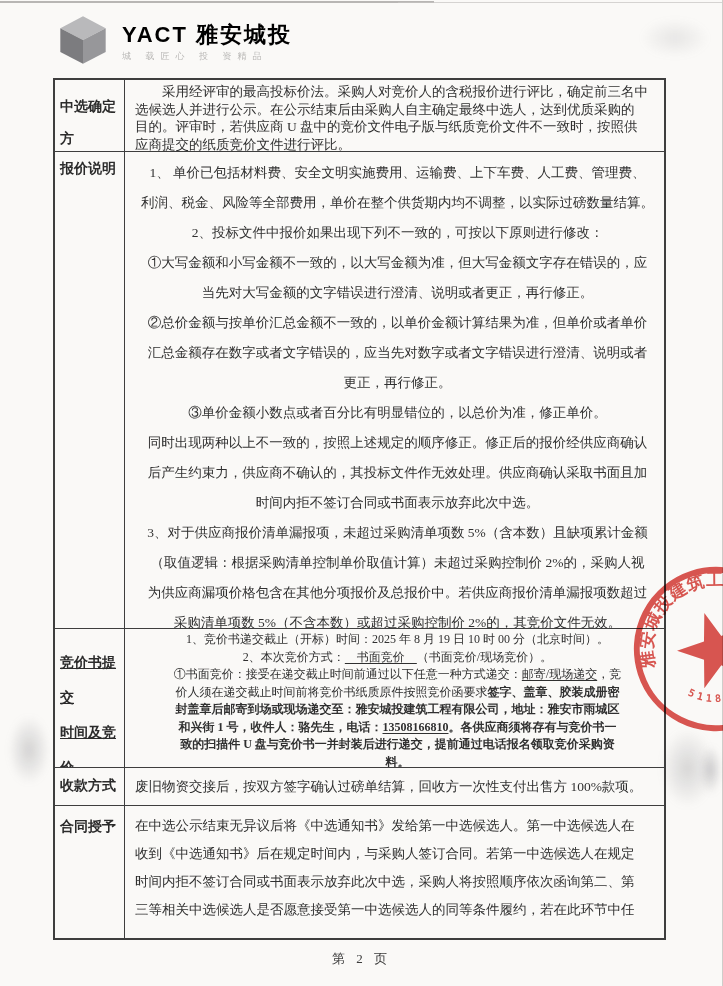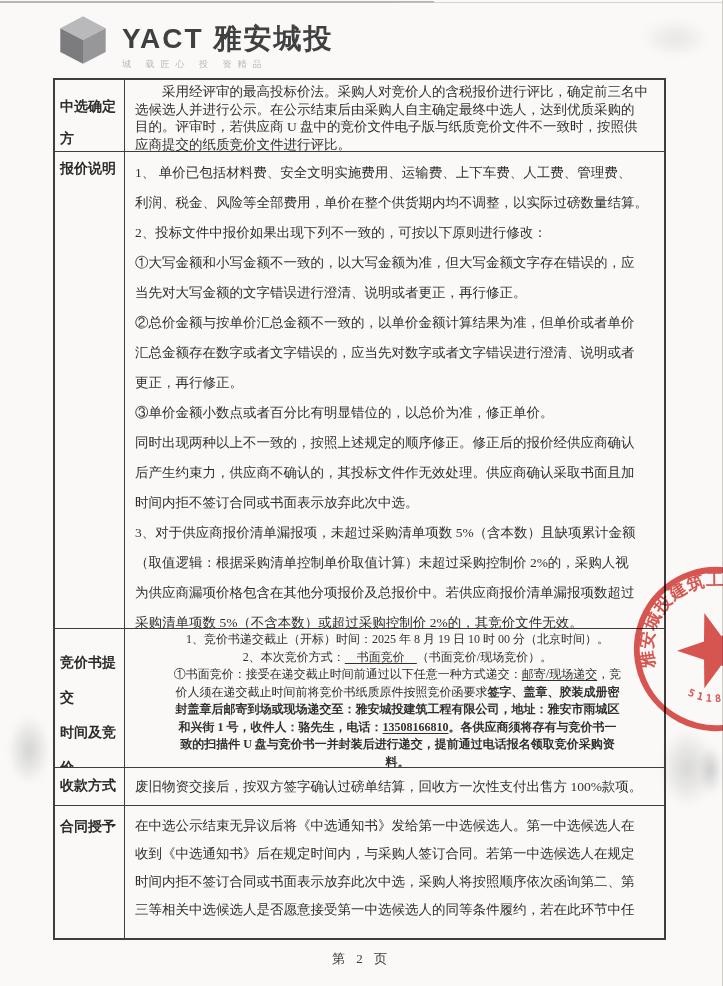--- a/index.html
+++ b/index.html
@@ -16,21 +16,21 @@
   .smudge{position:absolute;border-radius:50%;filter:blur(3px);pointer-events:none;}
   .smudge.s1{left:8px;top:715px;width:42px;height:70px;background:radial-gradient(rgba(110,110,115,.28),rgba(110,110,115,0) 70%);}
   .smudge.s2{left:660px;top:728px;width:55px;height:80px;background:radial-gradient(rgba(110,110,115,.25),rgba(110,110,115,0) 70%);}
   .smudge.s3{left:640px;top:18px;width:70px;height:40px;background:radial-gradient(rgba(120,120,125,.14),rgba(120,120,125,0) 70%);}
   .smudge.s4{left:700px;top:745px;width:22px;height:50px;background:radial-gradient(rgba(100,100,108,.3),rgba(100,100,108,0) 70%);}
 
   
   .logo{position:absolute;left:56px;top:12px;display:flex;align-items:flex-start;}
   .logo-cube{width:54px;height:54px;}
   .logo-texts{margin-left:12px;padding-top:8px;}
-  .logo-title{font-family:"Liberation Sans","DejaVu Sans",sans-serif;font-weight:bold;font-size:28px;letter-spacing:2px;color:#404040;}
+  .logo-title{font-family:"Liberation Sans","DejaVu Sans",sans-serif;font-weight:bold;font-size:22px;letter-spacing:2px;color:#000000;}
   .logo-tagline{font-family:"Liberation Sans","DejaVu Sans",sans-serif;font-size:9px;letter-spacing:6px;color:#b9b8b6;}
 
   
   .doc-table{
     position:absolute;left:53px;top:78px;width:613px;height:862px;
     border:2px solid #3e3e3e;box-sizing:border-box;
     display:flex;flex-direction:column;
   }
   .row{display:flex;box-sizing:border-box;border-bottom:1.5px solid #3e3e3e;overflow:hidden;}
   .row:last-child{border-bottom:none;}
@@ -45,27 +45,27 @@
 
   
   .row0{height:74px;}
   .row0 .cell-content{padding-top:3px;}
   .row0 .tline{line-height:17.5px;}
   .row0 .cell-label{padding-top:11px;}
   .row0 .cell-label div{line-height:32px;}
 
   .row1{height:493px;}
   .row1 .cell-content{padding-top:6px;}
-  .row1 .tline{line-height:30px;}
+  .row1 .tline{line-height:30px;text-align:center;}
   .row1 .cell-label{padding-top:8px;}
 
   .row2{height:143px;}
   .row2 .cell-content{padding-top:2px;}
   .row2 .tline{line-height:17.5px;font-size:12px;text-align:center;}
-  .row2 .cell-label{padding-top:16px;}
+  .row2 .cell-label{padding-top:16px;text-decoration:underline;}
   .row2 .cell-label div{line-height:35px;}
 
   .row3{height:40px;}
   .row3 .tline{line-height:38px;}
   .row3 .cell-label{padding-top:9px;}
 
   .row4{height:136px;}
   .row4 .cell-content{padding-top:6px;}
   .row4 .tline{line-height:28px;}
   .row4 .cell-label{padding-top:12px;}

